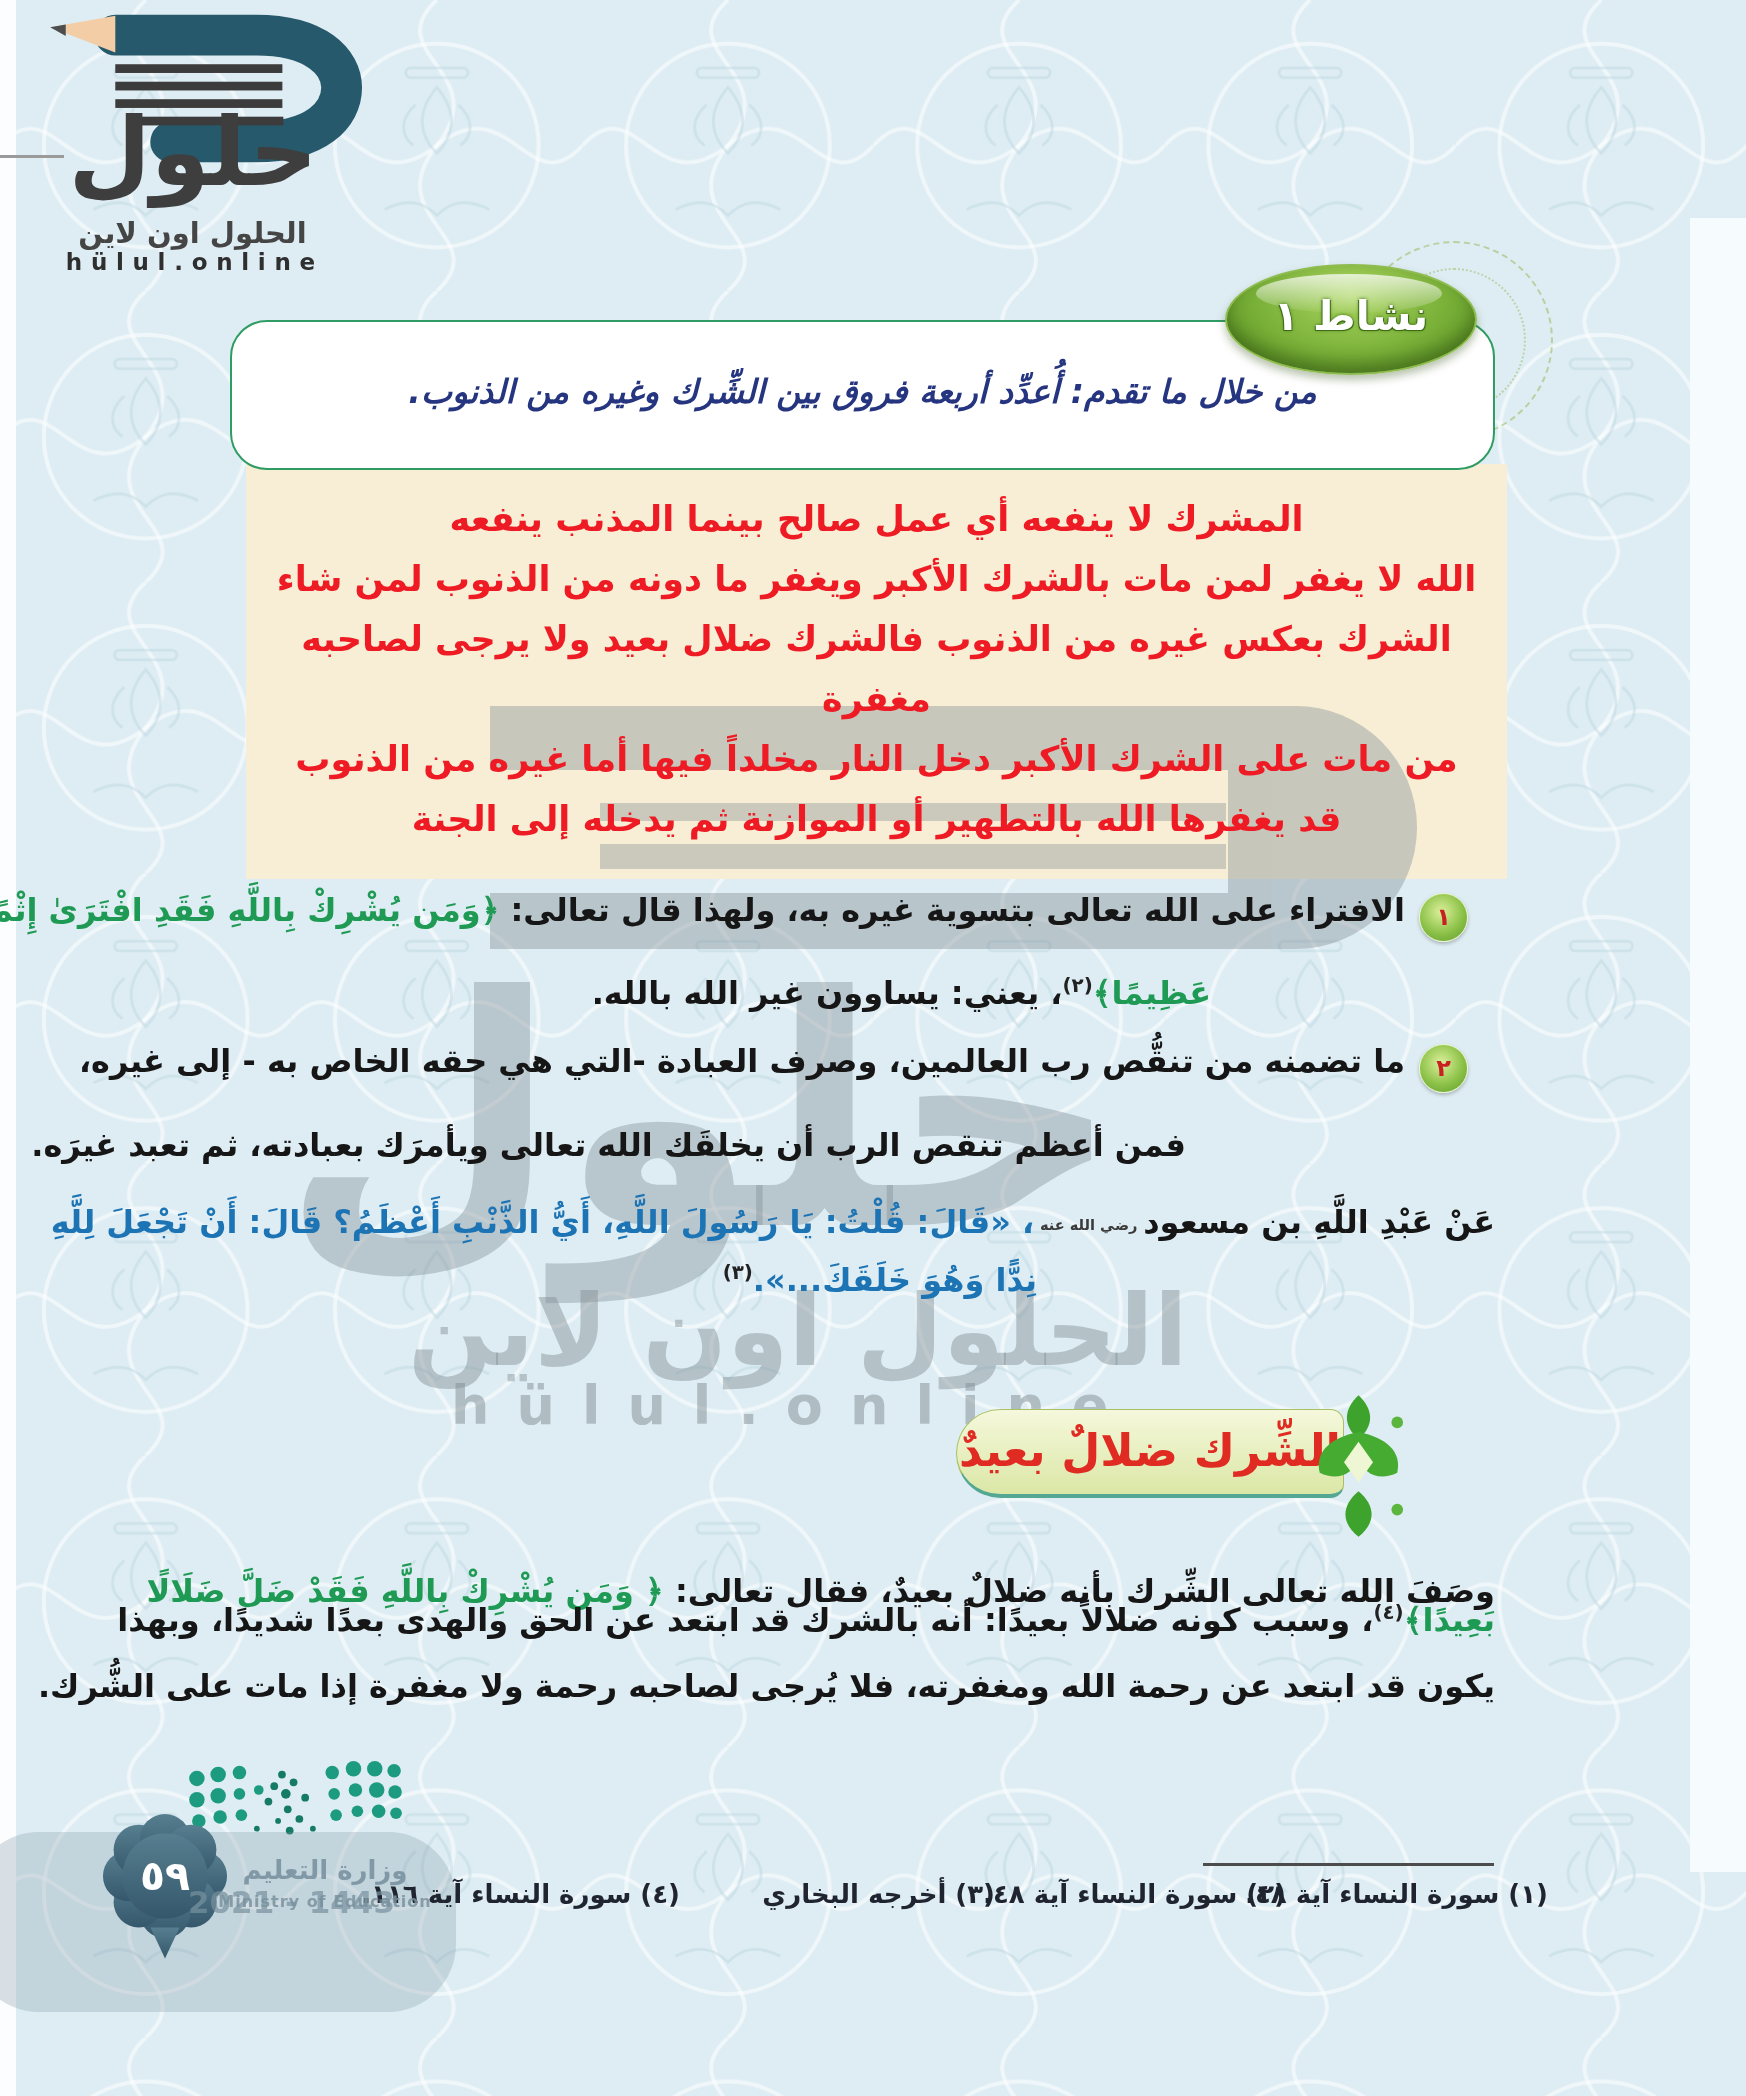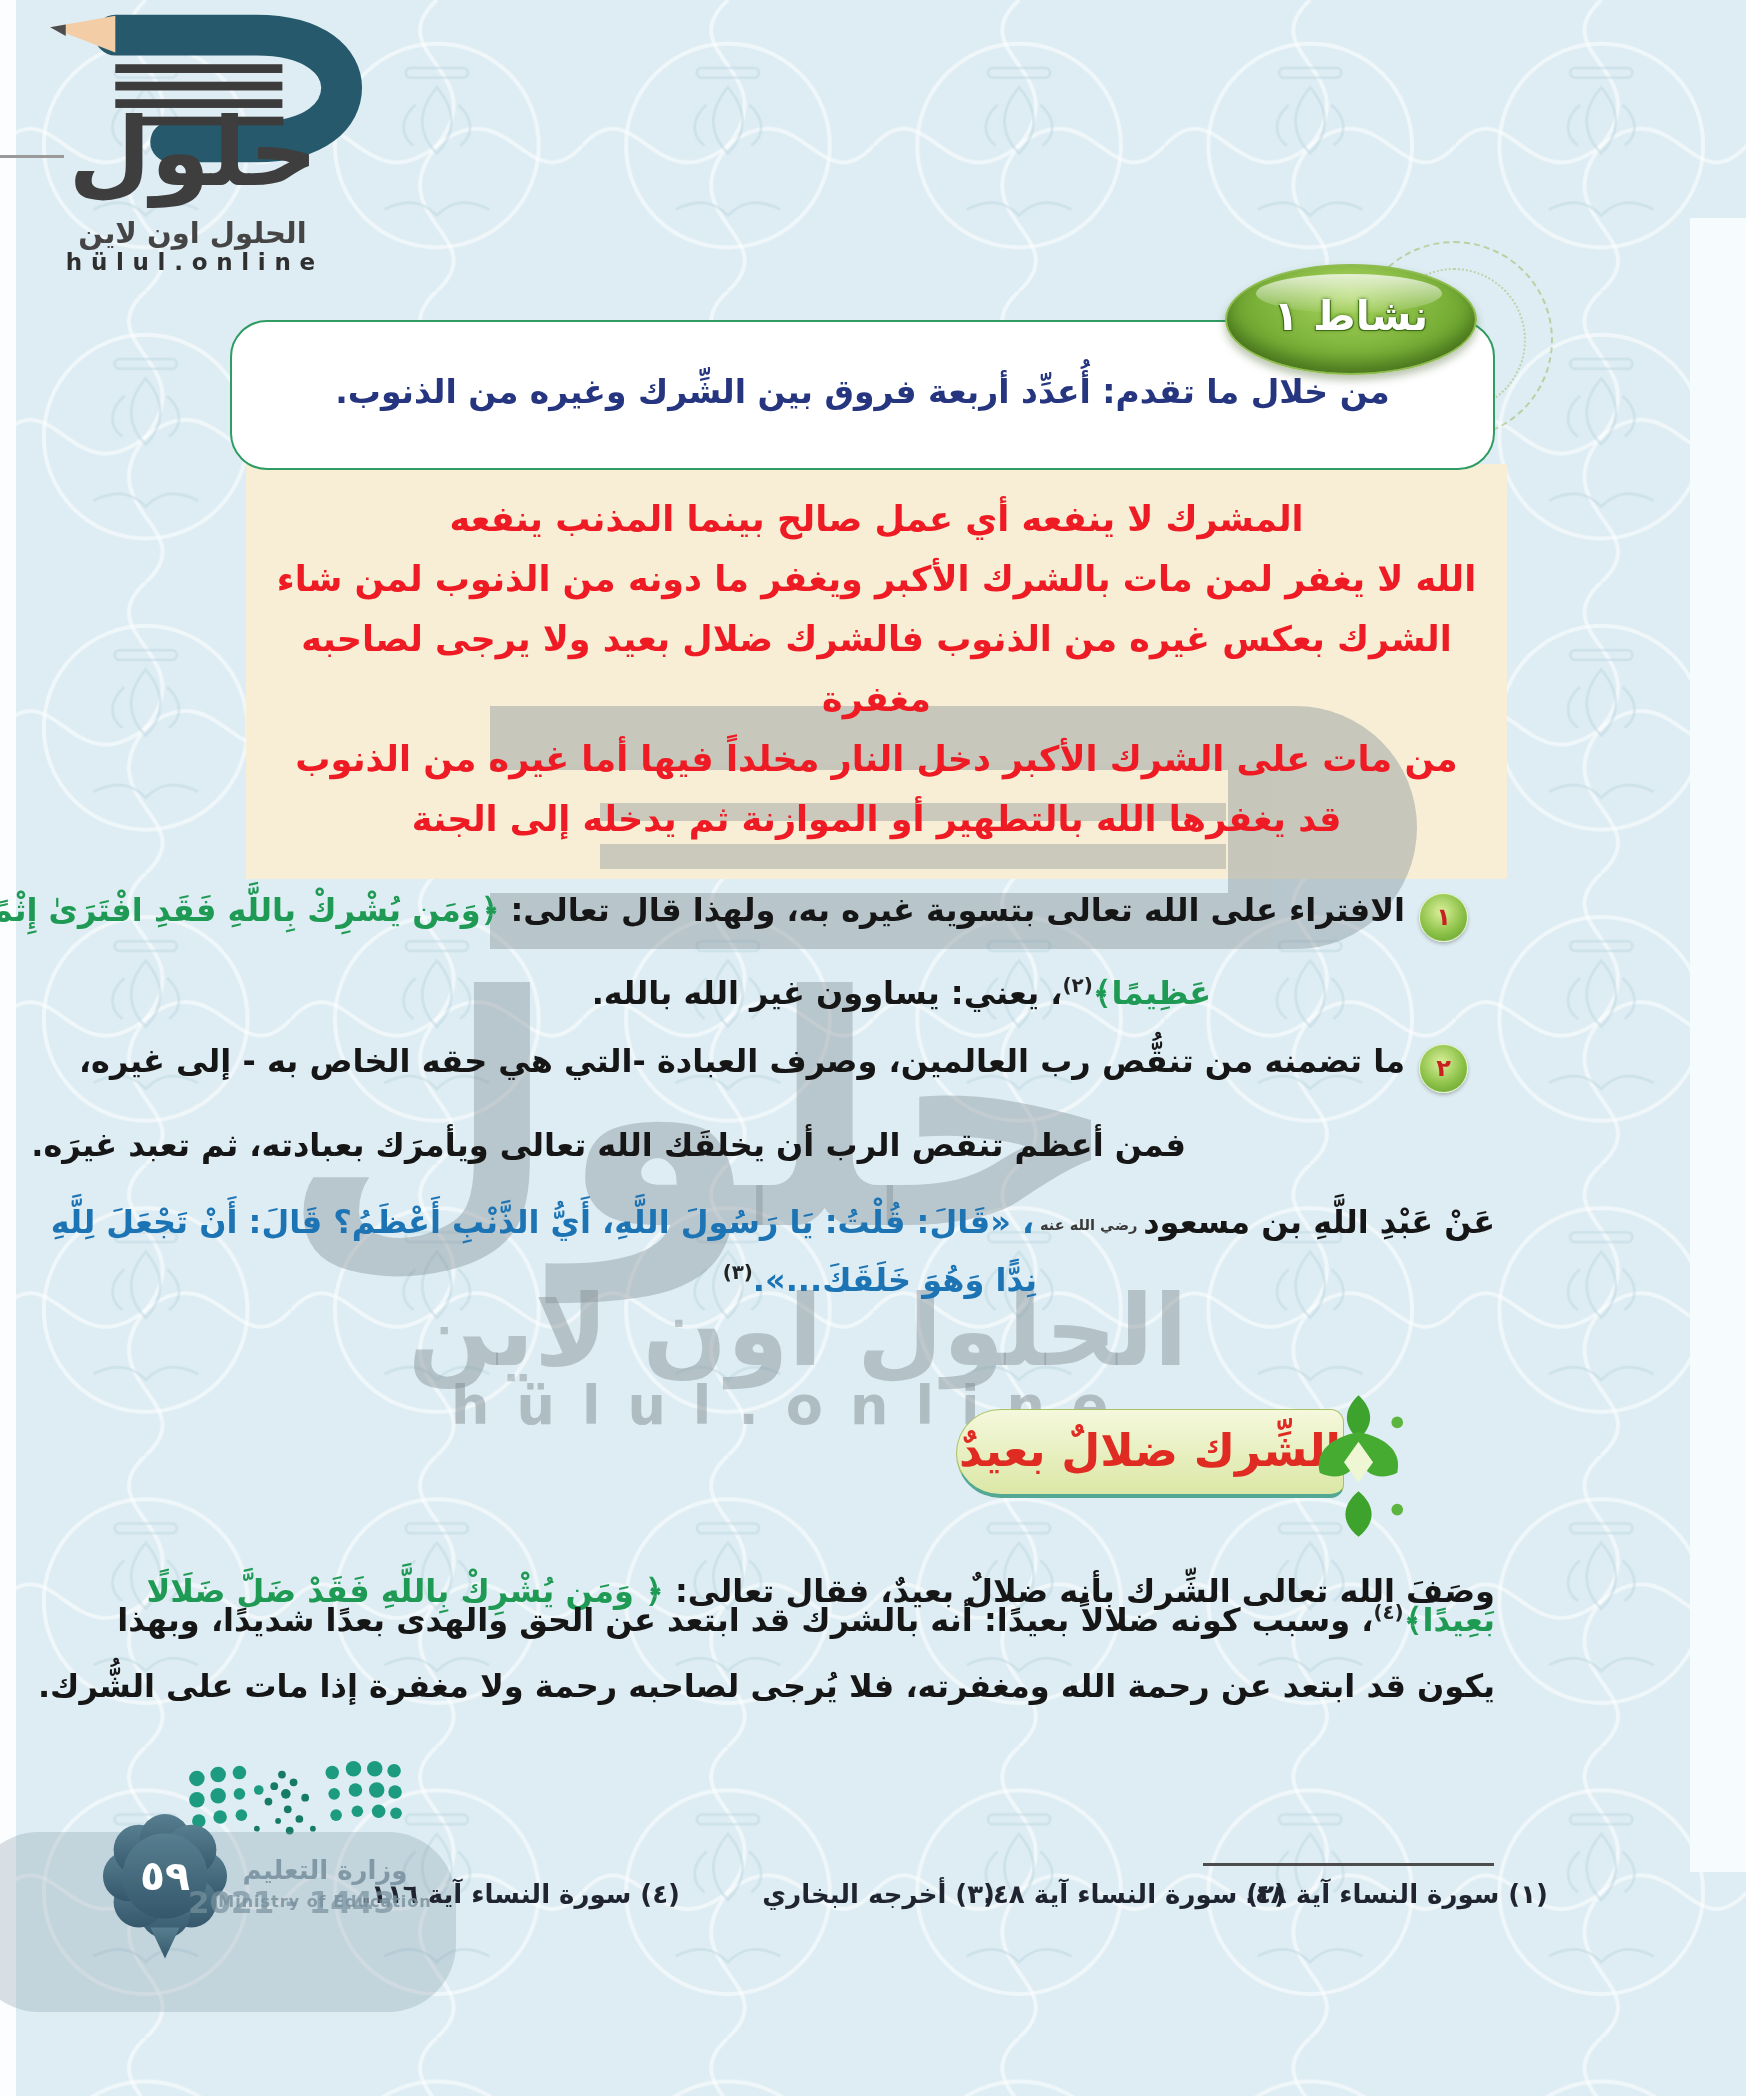--- a/index.html
+++ b/index.html
@@ -26,21 +26,21 @@
   .pencil-line{left:0;top:155px;width:64px;height:2.9px;background:#9a9a9a;z-index:5;}
   
   .ring1{left:1355px;top:241px;width:194px;height:194px;border:2.9px dashed rgba(152,186,96,.55);
     border-radius:50%;z-index:2;}
   .ring2{left:1382px;top:268px;width:140px;height:140px;border:2.9px dotted rgba(152,186,96,.5);
     border-radius:50%;z-index:2;}
   
   .activity-box{left:230px;top:320px;width:1261px;height:146px;background:#ffffff;
     border:2.9px solid #2f9c63;border-radius:37px;z-index:2;}
   .activity-q{position:absolute;left:0;top:50px;width:100%;text-align:center;
-    font-size:33px;font-weight:bold;color:#26357f;direction:rtl;}
+    font-size:33px;font-weight:bold;color:#26357f;direction:rtl;font-style:italic;}
   
   .badge{left:1225px;top:264px;width:248px;height:107px;border-radius:50%;
     background:radial-gradient(ellipse at 50% 28%,#aad55f 0%,#79b038 55%,#548c20 100%);
     border:2.9px solid #8fbc50;box-shadow:0 4.9px 8.7px rgba(50,80,20,.35), inset 0 -9.7px 15.5px rgba(35,65,10,.45);
     z-index:6;text-align:center;}
   .badge-gloss{position:absolute;left:29px;top:7.8px;width:186px;height:39px;border-radius:50%;
     background:linear-gradient(rgba(255,255,255,.75),rgba(255,255,255,.05));}
   .badge-label{position:relative;font-size:41px;font-weight:bold;color:#ffffff;line-height:101px;
     text-shadow:0 0 3.9px #3c6d15,1px 1px 0 #3c6d15,-1px 1px 0 #3c6d15;direction:rtl;}
   

